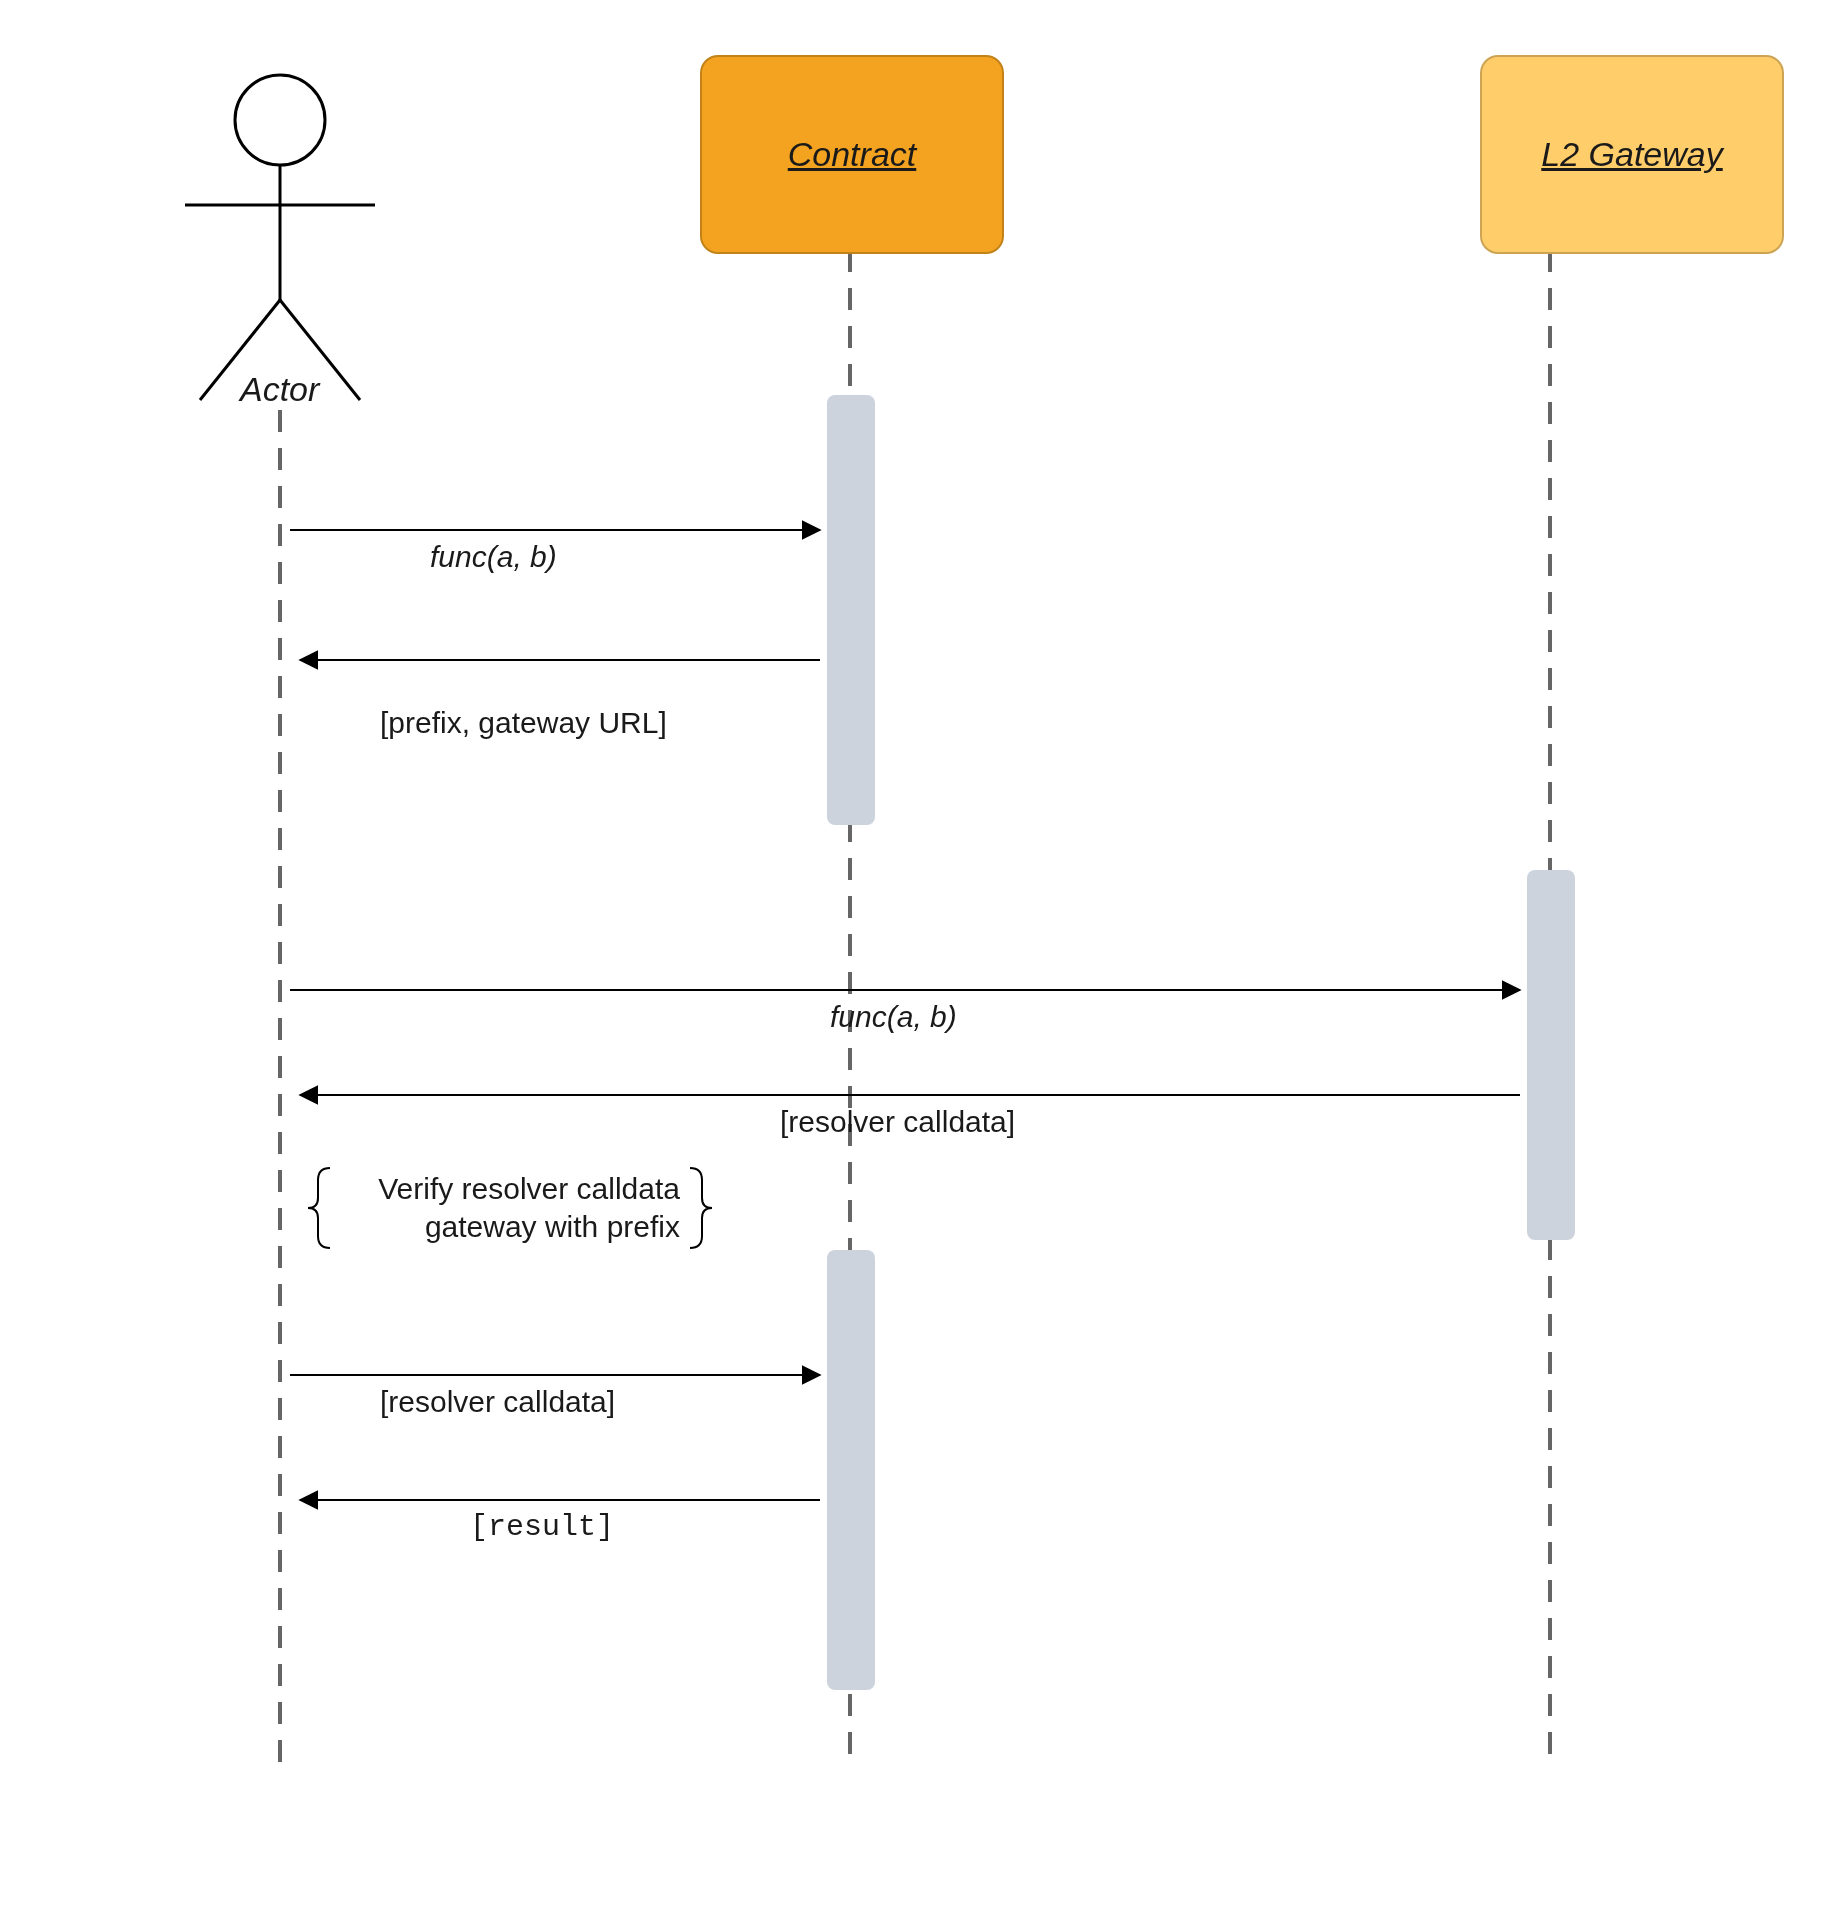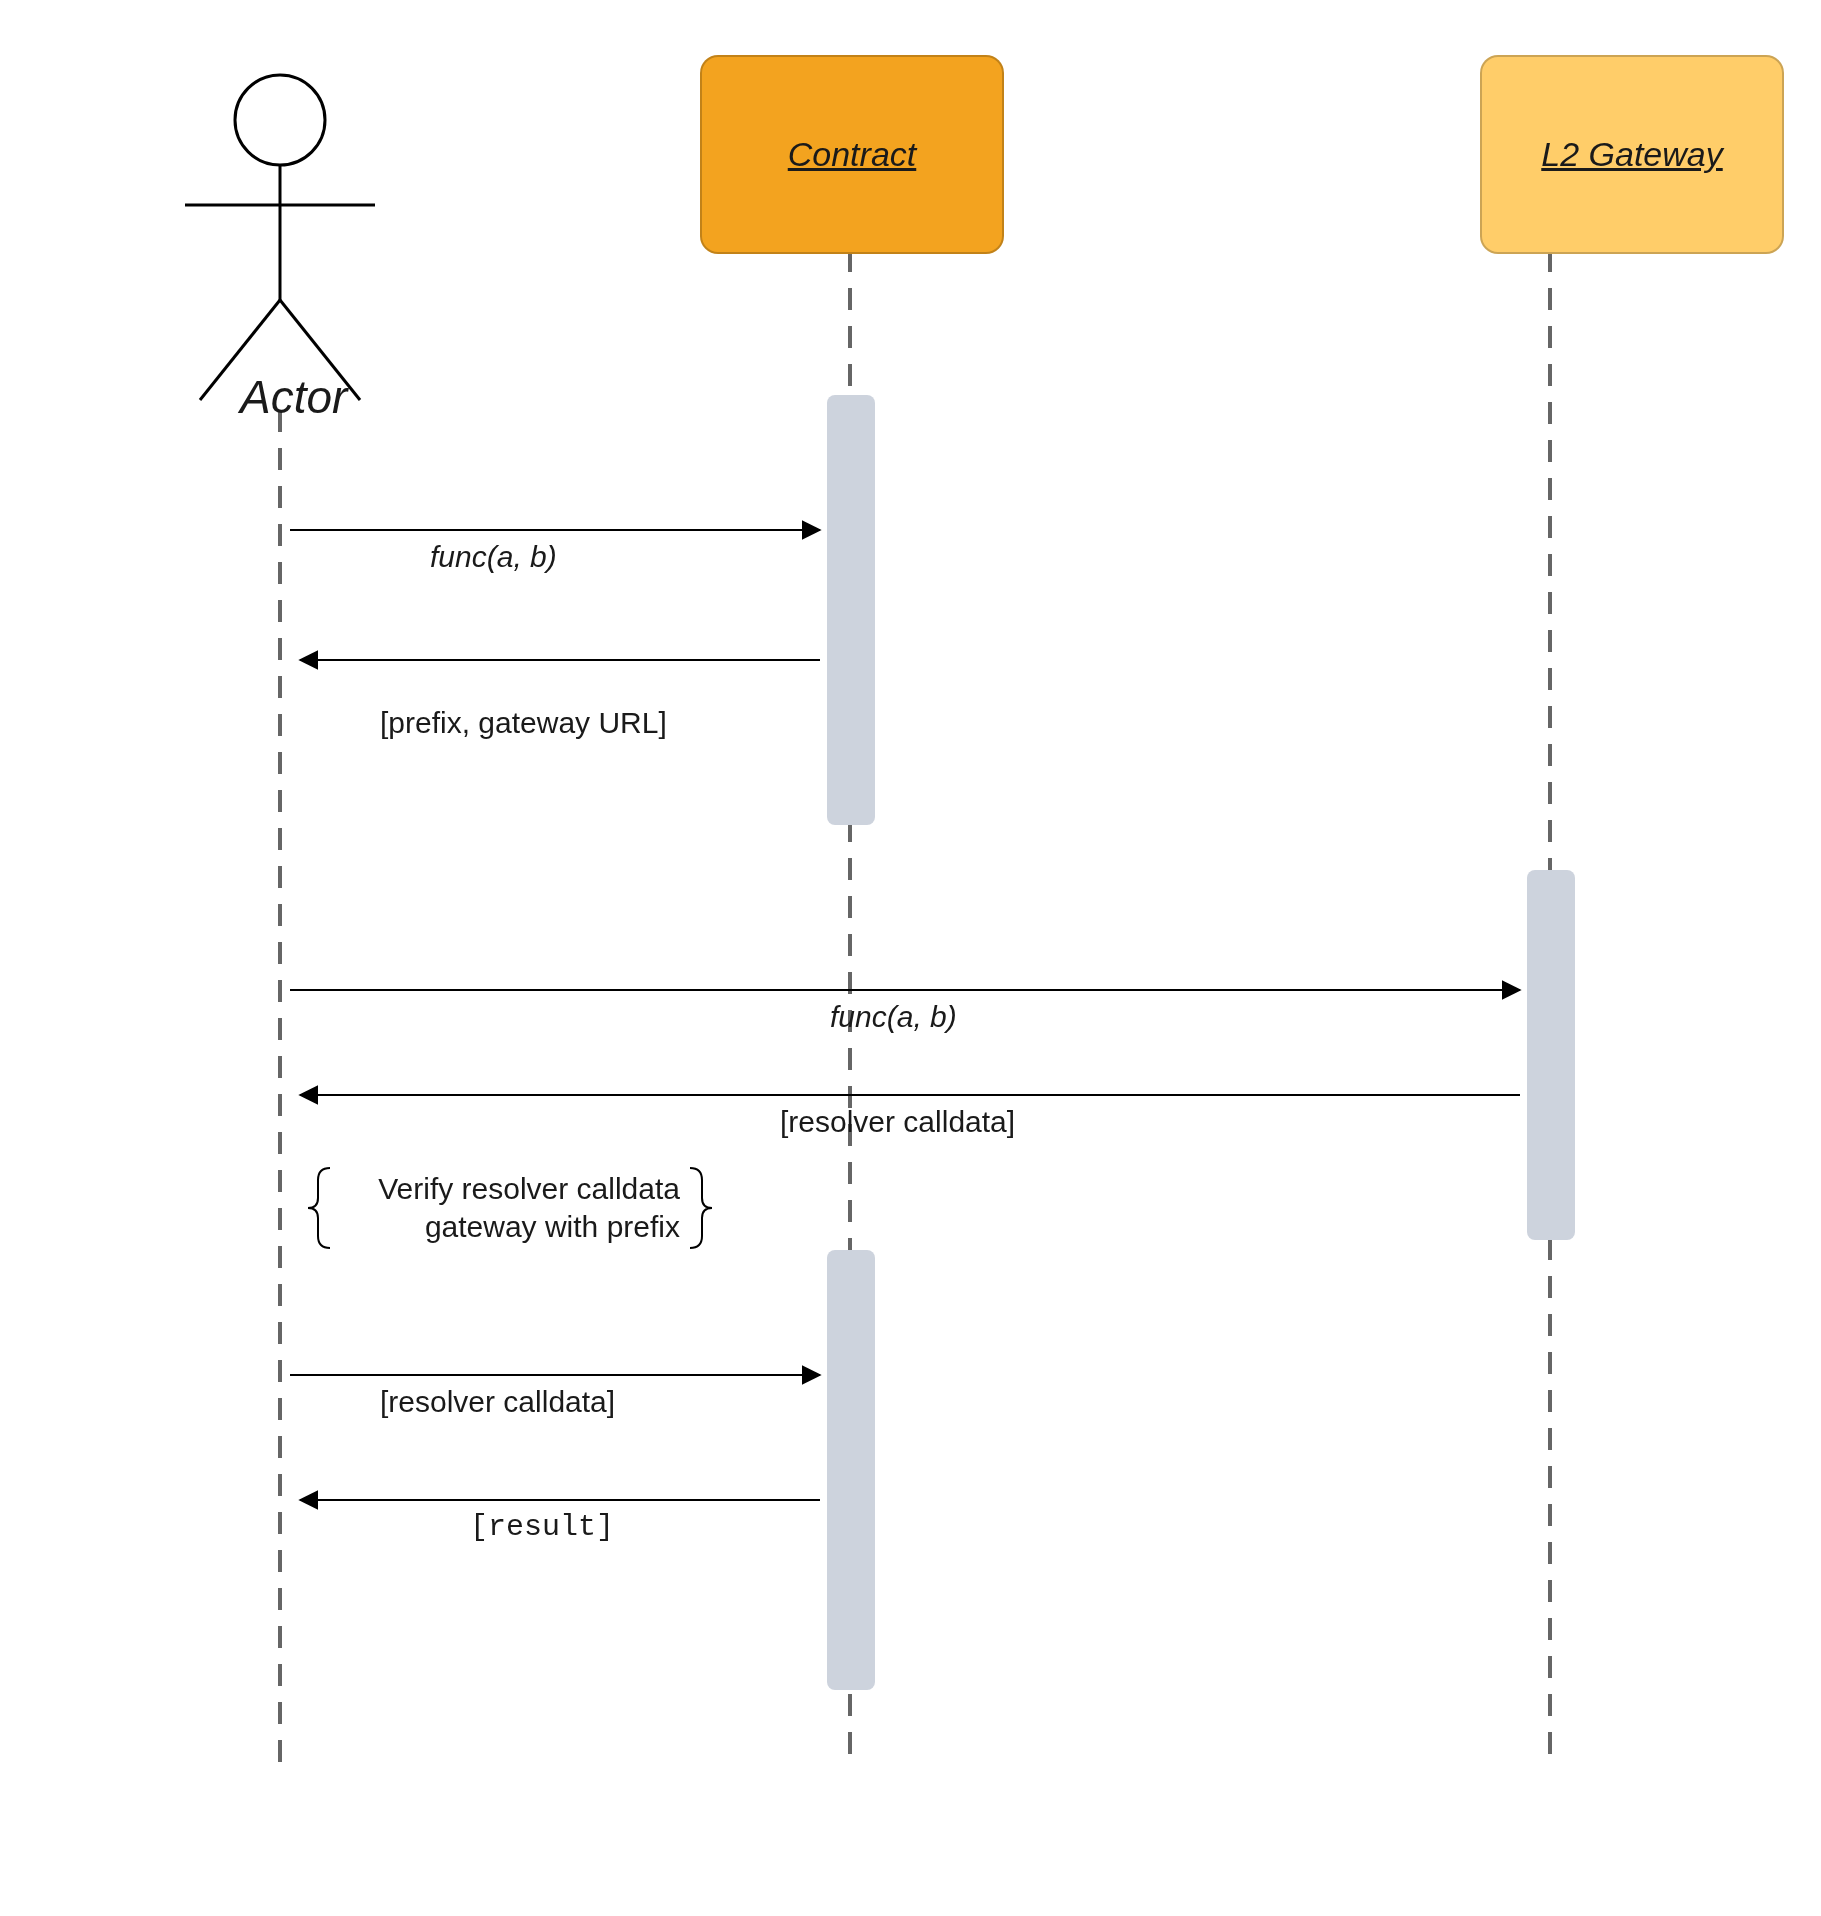--- a/index.html
+++ b/index.html
@@ -29,21 +29,21 @@
     background: #f3a31f;
     color: #1a1a1a;
   }
   .participant-box.secondary {
     background: #ffcd69;
     color: #1a1a1a;
   }
   .actor-label {
     position: absolute;
     font-style: italic;
-    font-size: 46px;
+    font-size: 34px;
     color: #1a1a1a;
   }
   .msg-label {
     position: absolute;
     font-size: 30px;
     color: #1a1a1a;
     text-align: right;
     white-space: nowrap;
   }
   .msg-label.italic { font-style: italic; }

